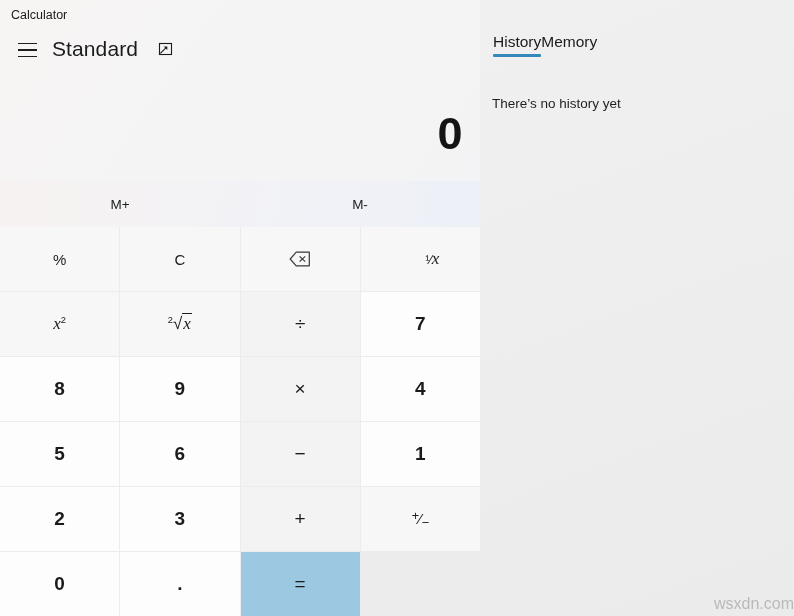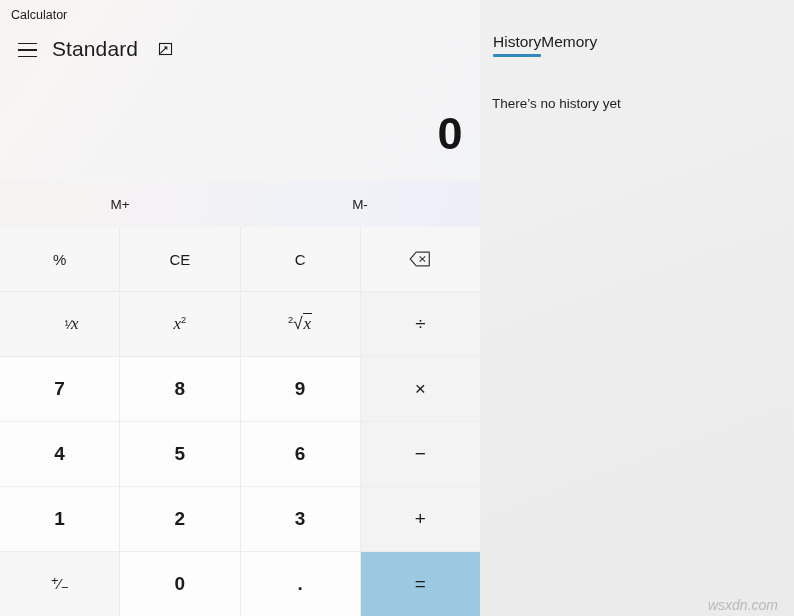--- a/index.html
+++ b/index.html
@@ -112,22 +112,22 @@
   .side-tab.active::after {
     content: ""; position: absolute; left: 0; right: 0; bottom: 0;
     height: 3px; background: #3389bb; border-radius: 1px;
   }
   .empty-msg {
     position: absolute; left: 12px; top: 96px;
     font-size: 13.5px; color: #1f1f1f;
   }
 
   .watermark {
-    position: absolute; right: 16px; bottom: 3px;
-    font-size: 14px; color: #b9b9b9; font-style: italic;
+    position: absolute; right: 0; bottom: 3px;
+    font-size: 16px; color: #b9b9b9;
   }
 </style>
 </head>
 <body>
 
 <div class="app">
 
   <div class="titlebar">
     <div class="titlebar-text">Calculator</div>
     <div class="wincontrols">
@@ -173,23 +173,20 @@
   <div class="memory-row" id="memory-row">
       <div class="mem-btn">M+</div>
       <div class="mem-btn">M-</div>
     </div>
 
   <div class="keypad" id="keypad">
       <div class="key fn">
         <span>%</span>
       </div>
       <div class="key fn">
-        <span>CE</span>
-      </div>
-      <div class="key fn">
         <span>C</span>
       </div>
       <div class="key fn">
         <svg width="22" height="16" viewBox="0 0 22 16" aria-hidden="true">
           <path d="M7.2 1.2 H20.3 V14.8 H7.2 L1.2 8 Z" fill="none" stroke="#3a3a3a" stroke-width="1.2" stroke-linejoin="round"></path>
           <line x1="10.6" y1="5.4" x2="16.2" y2="10.6" stroke="#3a3a3a" stroke-width="1.2"></line>
           <line x1="16.2" y1="5.4" x2="10.6" y2="10.6" stroke="#3a3a3a" stroke-width="1.2"></line>
         </svg>
       </div>
       <div class="key fn">

